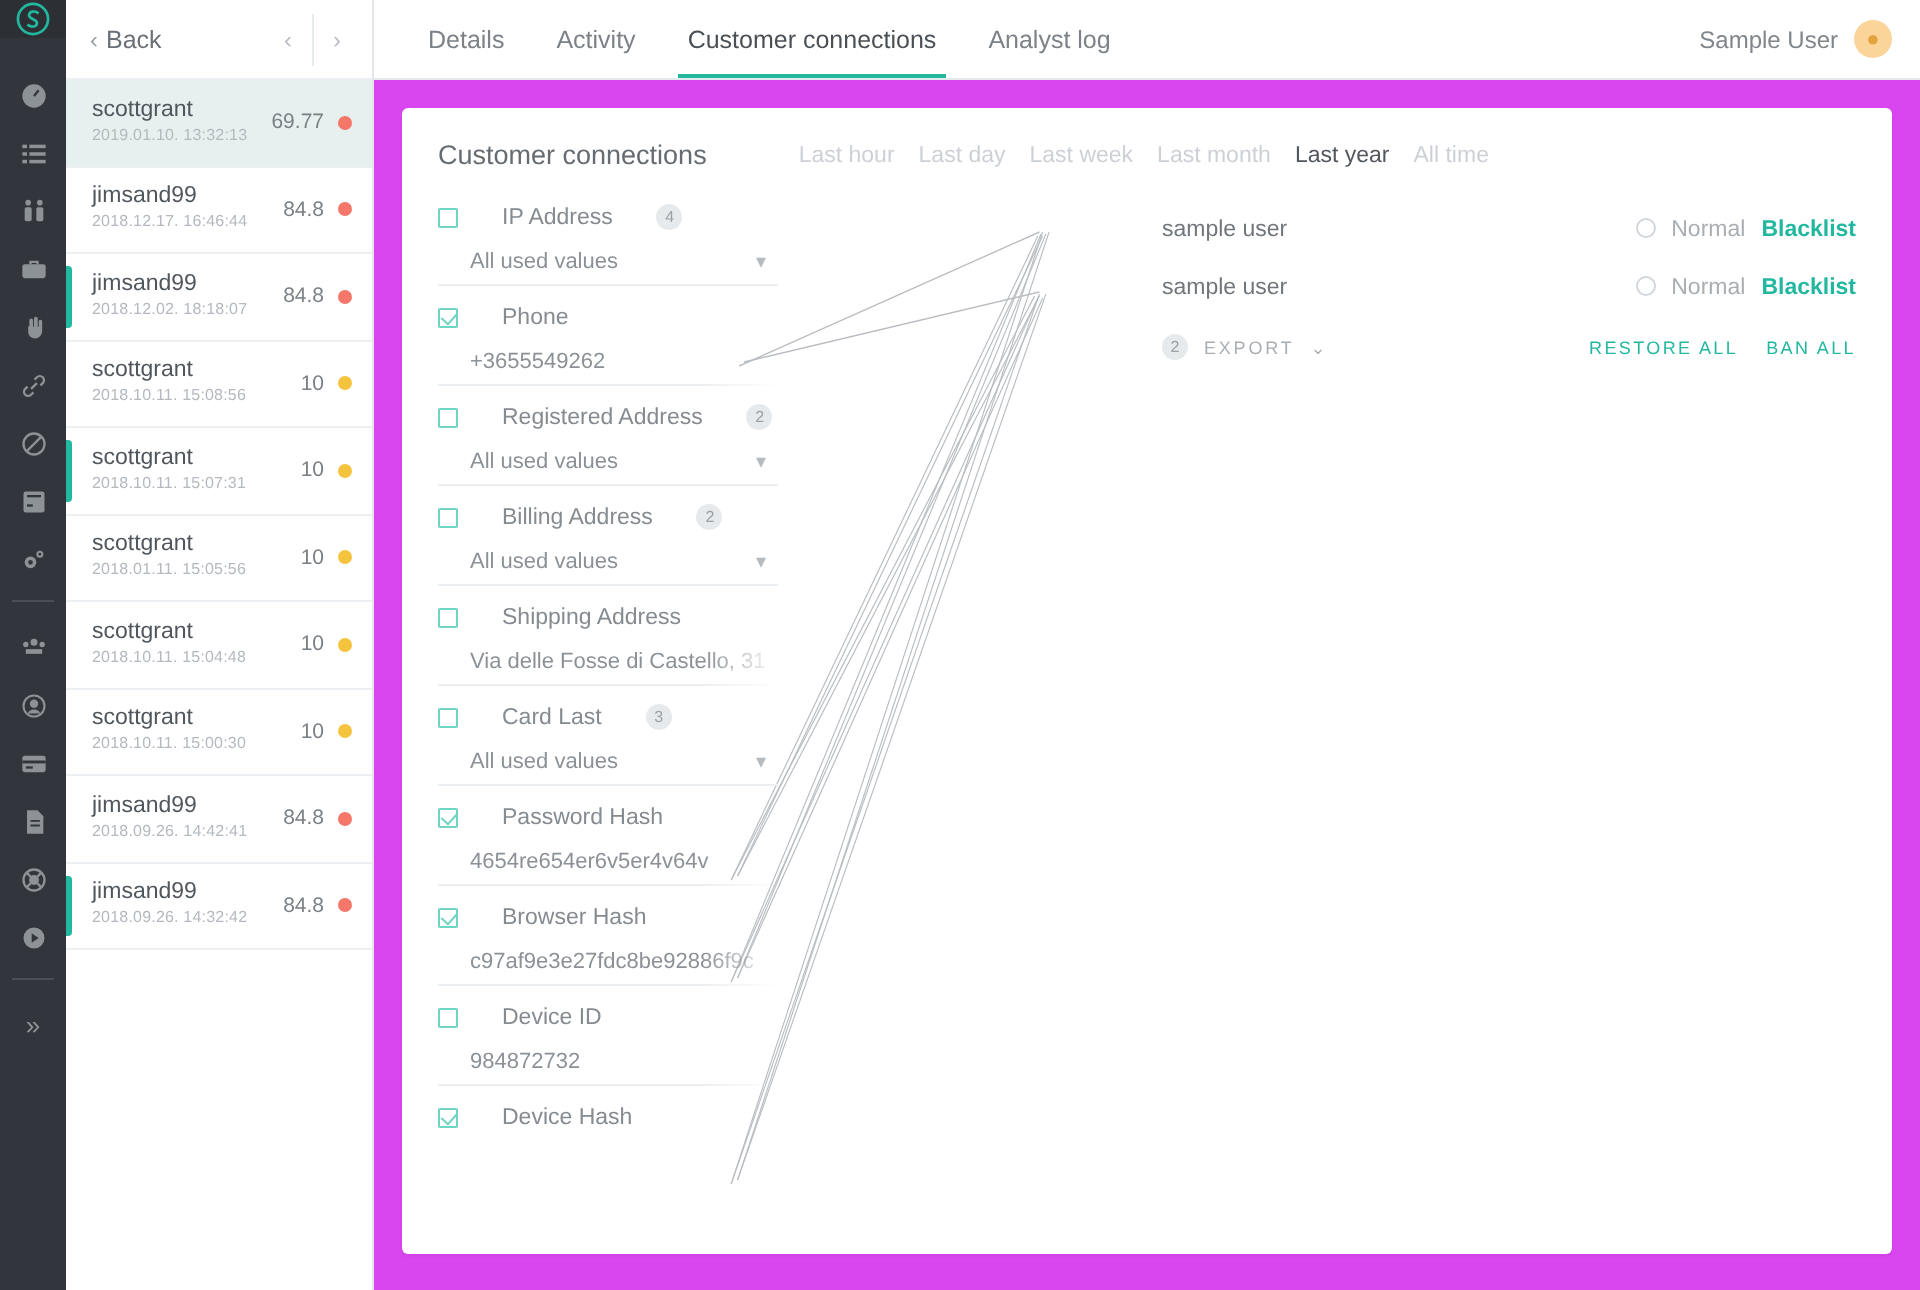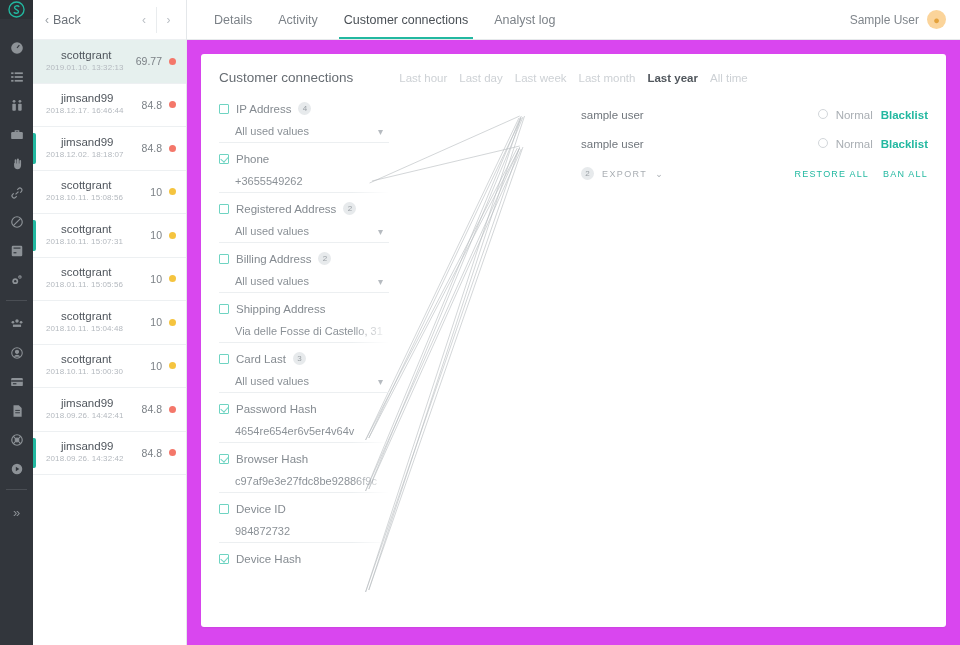--- a/index.html
+++ b/index.html
@@ -49,21 +49,21 @@
   .navbtn + .navbtn { border-left: 1px solid #e9ecee; }
 
   .listrow {
     position: relative; height: 43.5px;
     border-bottom: 1px solid #edf0f2;
     display: flex; align-items: center; padding: 0 10px 0 13px; cursor: pointer;
   }
   .listrow.sel { background: #e6f0ee; }
   .listrow .mark { position: absolute; left: 0; top: 6px; bottom: 6px; width: 3px; background: #22b8a0; border-radius: 0 2px 2px 0; }
   .rowtext { flex: 1 1 auto; min-width:0; }
-  .rowname { font-size: 11.5px; color: #50565d; line-height: 13px; margin-left: 15px; }
+  .rowname { font-size: 11.5px; color: #50565d; line-height: 13px; }
   .rowdate { font-size: 8px; color: #b4b9bf; line-height: 12px; letter-spacing: .1px; }
   .rowscore { font-size: 10.5px; color: #7b8086; margin-right: 7px; white-space: nowrap;}
   .dot { width: 7px; height: 7px; border-radius: 50%; flex: 0 0 7px; }
 
   
   .main { flex: 1 1 auto; height: 645px; display: flex; flex-direction: column; background: #d946ef; }
   .topbar {
     height: 40px; background: #fff; display: flex; align-items: stretch;
     padding-left: 14px; border-bottom: 1px solid #e6e9eb;
   }
@@ -86,26 +86,26 @@
   .canvas { flex: 1 1 auto; padding: 14px 14px 0 14px; }
   .card {
     position: relative; background: #fff; border-radius: 3px;
     height: 573px; overflow: hidden;
     box-shadow: 0 1px 2px rgba(0,0,0,.06);
   }
   .cardhead { display: flex; align-items: center; padding: 16px 18px 0 18px; }
   .cardtitle { font-size: 13.5px; color: #666c72; }
   .ranges { margin-left: 46px; display: flex; gap: 12px; align-items: flex-start; }
   .range { font-size: 11.5px; color: #cdd1d5; cursor: pointer; white-space: nowrap;}
-  .range.active { color: #51575d; font-weight: bold; }
+  .range.active { color: #51575d; font-weight: normal; }
 
   
   .fields { position: absolute; left: 18px; top: 46px; width: 170px; }
   .field { margin-bottom: 7px; }
-  .fieldlabel { display: flex; align-items: center; gap: 7px; height: 17px; }
+  .fieldlabel { display: flex; align-items: center; gap: 22px; height: 17px; }
   .cb {
     width: 10px; height: 10px; border: 1px solid #6fd4c2; border-radius: 1px;
     background: #fff; flex: 0 0 10px; position: relative; cursor: pointer;
   }
   .cb.on::after {
     content: ""; position: absolute; left: 2px; top: 0px; width: 4px; height: 6px;
     border: solid #6fd4c2; border-width: 0 1.3px 1.3px 0; transform: rotate(42deg);
   }
   .fname { font-size: 11.5px; color: #858b91; }
   .badge {

